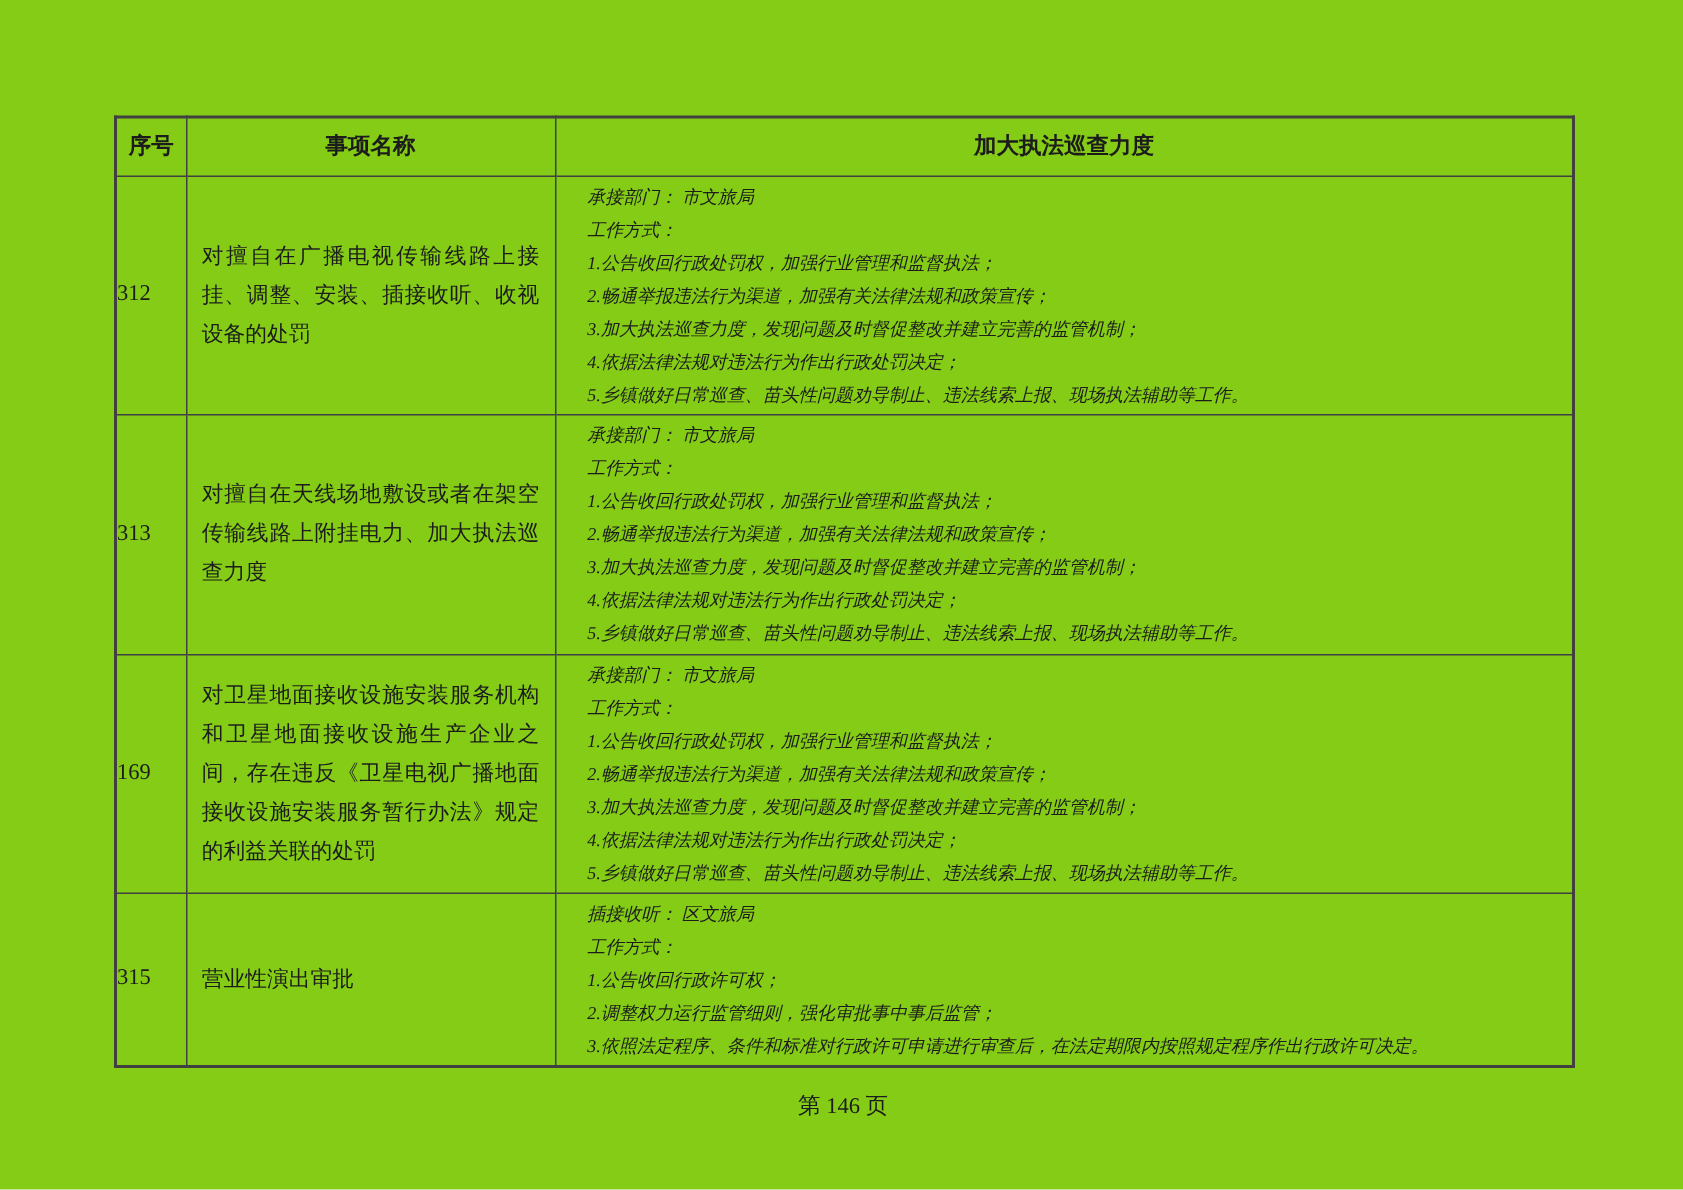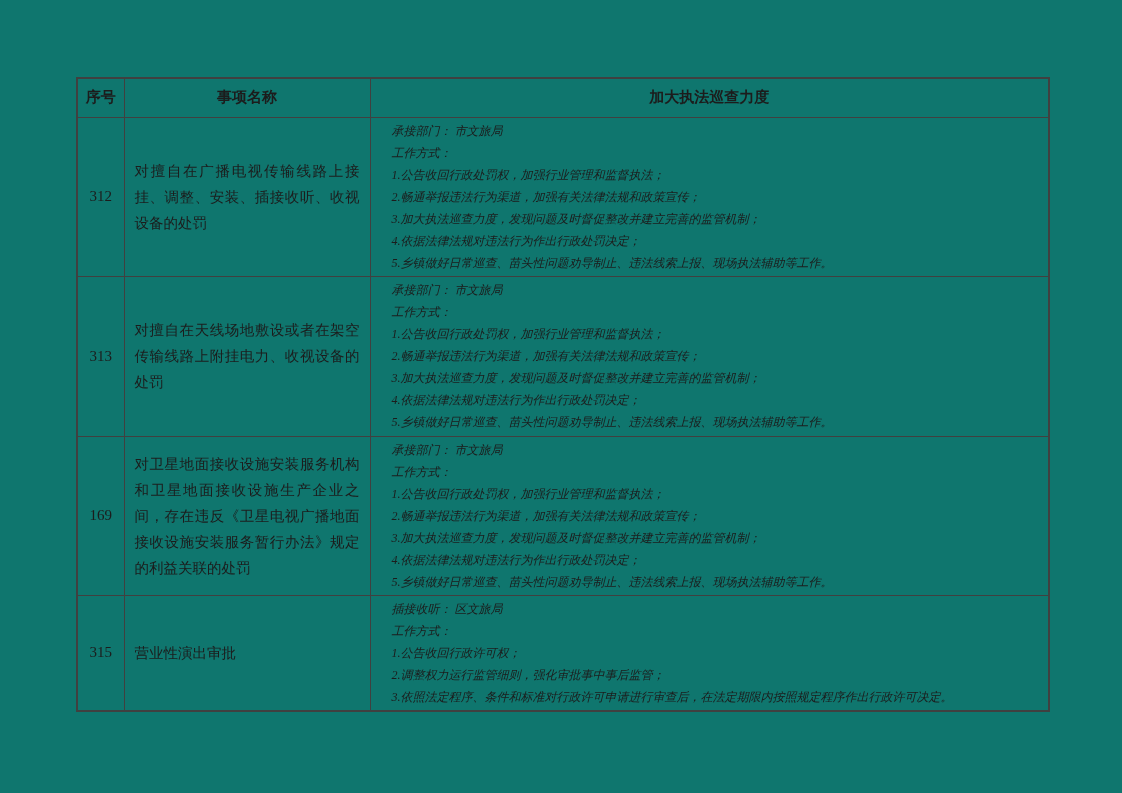--- a/index.html
+++ b/index.html
@@ -4,21 +4,21 @@
 <style>
   html, body {
     margin: 0;
     padding: 0;
     background: #ffffff;
   }
   .page {
     position: relative;
     width: 1122px;
     height: 793px;
-    background: #0f766e;
+    background: #84cc16;
     overflow: hidden;
     color: #1c1c1c;
     font-family: "Liberation Serif", "DejaVu Serif", serif;
   }
   table.doc-table {
     position: absolute;
     left: 76px;
     top: 77px;
     width: 972px;
     border-collapse: collapse;
@@ -43,21 +43,21 @@
   th.col-header {
     font-family: "Liberation Sans", "DejaVu Sans", sans-serif;
     font-weight: 700;
     font-size: 15px;
     text-align: center;
     vertical-align: middle;
     color: #1c1c1c;
     padding: 0;
   }
   td.cell-id {
-    text-align: center;
+    text-align: left;
     vertical-align: middle;
     font-size: 15px;
     padding: 0;
   }
   td.cell-name {
     vertical-align: middle;
     text-align: justify;
     font-size: 14.5px;
     line-height: 26px;
     padding: 2px 10px;
@@ -113,21 +113,21 @@
           <p>1.公告收回行政处罚权，加强行业管理和监督执法；</p>
           <p>2.畅通举报违法行为渠道，加强有关法律法规和政策宣传；</p>
           <p>3.加大执法巡查力度，发现问题及时督促整改并建立完善的监管机制；</p>
           <p>4.依据法律法规对违法行为作出行政处罚决定；</p>
           <p>5.乡镇做好日常巡查、苗头性问题劝导制止、违法线索上报、现场执法辅助等工作。</p>
         </td>
       </tr>
 
       <tr class="row-h7b">
         <td class="cell-id">313</td>
-        <td class="cell-name">对擅自在天线场地敷设或者在架空传输线路上附挂电力、收视设备的处罚</td>
+        <td class="cell-name">对擅自在天线场地敷设或者在架空传输线路上附挂电力、加大执法巡查力度</td>
         <td class="cell-dept">
           <p>承接部门： 市文旅局</p>
           <p>工作方式：</p>
           <p>1.公告收回行政处罚权，加强行业管理和监督执法；</p>
           <p>2.畅通举报违法行为渠道，加强有关法律法规和政策宣传；</p>
           <p>3.加大执法巡查力度，发现问题及时督促整改并建立完善的监管机制；</p>
           <p>4.依据法律法规对违法行为作出行政处罚决定；</p>
           <p>5.乡镇做好日常巡查、苗头性问题劝导制止、违法线索上报、现场执法辅助等工作。</p>
         </td>
       </tr>
@@ -154,14 +154,15 @@
           <p>工作方式：</p>
           <p>1.公告收回行政许可权；</p>
           <p>2.调整权力运行监管细则，强化审批事中事后监管；</p>
           <p>3.依照法定程序、条件和标准对行政许可申请进行审查后，在法定期限内按照规定程序作出行政许可决定。</p>
         </td>
       </tr>
 
     </tbody>
   </table>
 
+  <div class="page-footer">第 146 页</div>
 
 </div>
 
 </body></html>

